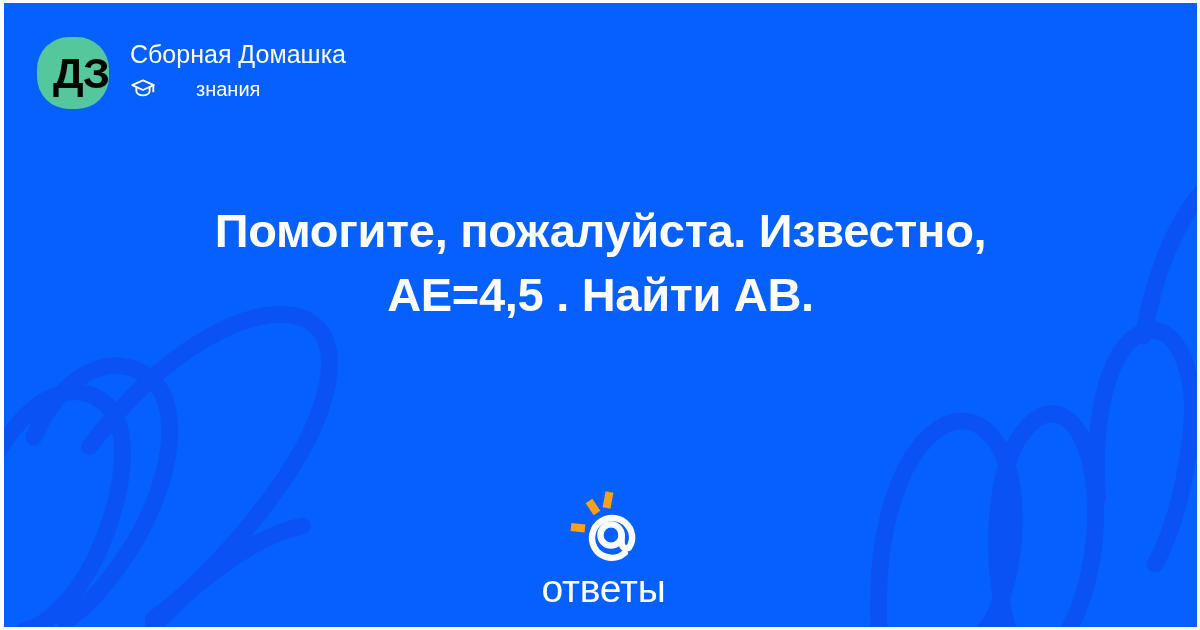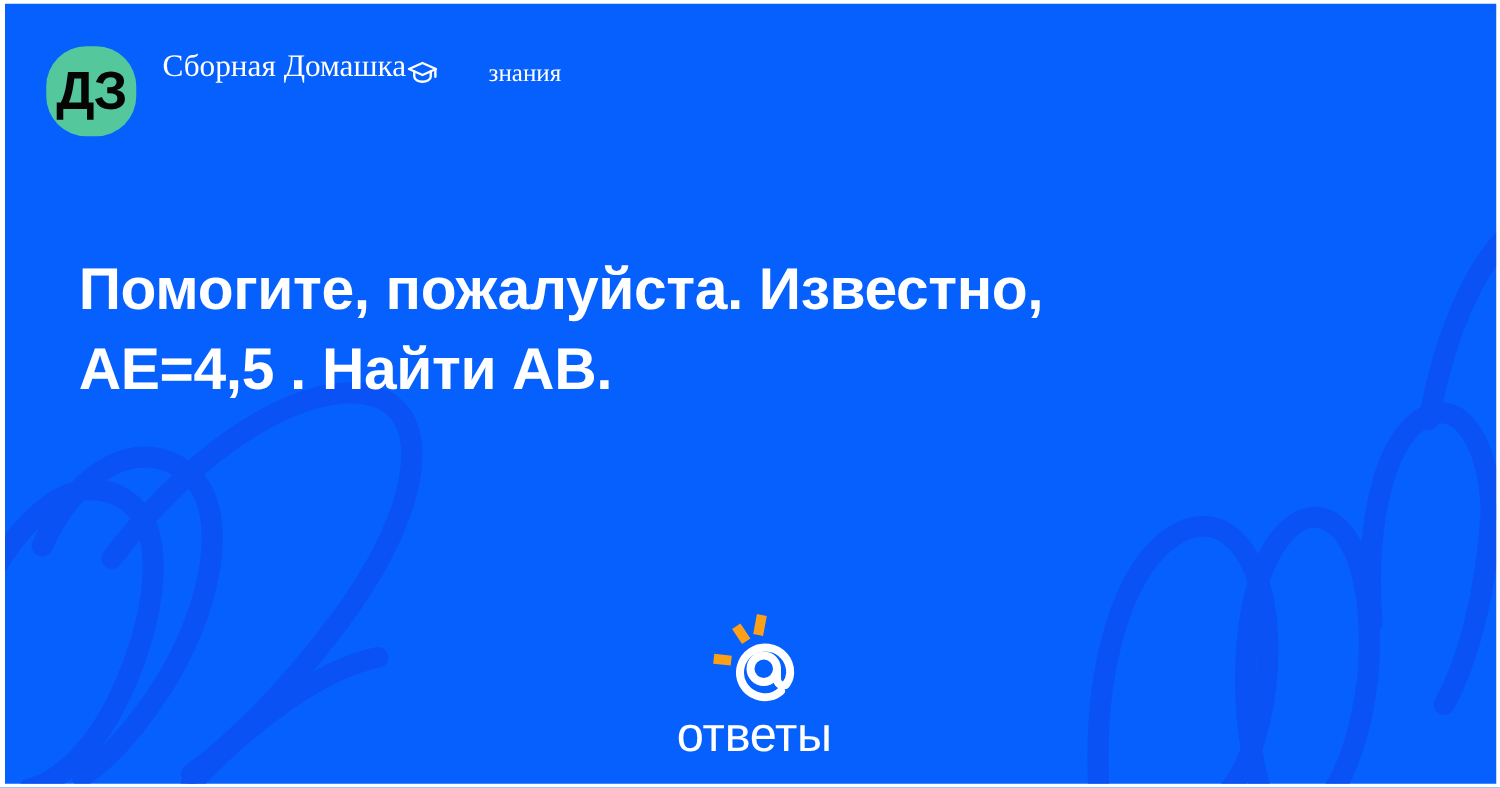--- a/index.html
+++ b/index.html
@@ -49,38 +49,37 @@
     align-items: flex-start;
     z-index: 2;
   }
   .brand-badge {
     width: 72px;
     height: 72px;
     border-radius: 32px;
     background: #55c79d;
     display: flex;
     align-items: center;
-    justify-content: center;
+    justify-content: flex-end;
     flex: 0 0 auto;
   }
   .brand-badge-text {
     color: #050505;
     font-size: 43px;
     font-weight: bold;
     line-height: 1;
     letter-spacing: -1px;
     font-family: "Liberation Sans", sans-serif;
   }
   .brand-texts {
     margin-left: 21px;
     display: flex;
-    flex-direction: row;
+    flex-direction: column;
     justify-content: flex-start;
     padding-top: 2px;
-    font-family: Liberation Serif, serif;
   }
   .brand-title {
     color: #ffffff;
     font-size: 25px;
     font-weight: 400;
     line-height: 30px;
     white-space: nowrap;
   }
   .brand-sub {
     margin-top: 7px;
@@ -102,20 +101,21 @@
     margin-left: 10px;
     white-space: nowrap;
   }
 
   
   .title-block {
     position: absolute;
     left: 0;
     right: 0;
     top: 196px;
+    text-align: center;
     z-index: 2;
     padding: 0 59px;
     box-sizing: border-box;
   }
   .title-line {
     color: #ffffff;
     font-size: 47px;
     font-weight: bold;
     line-height: 64px;
     letter-spacing: -0.3px;

